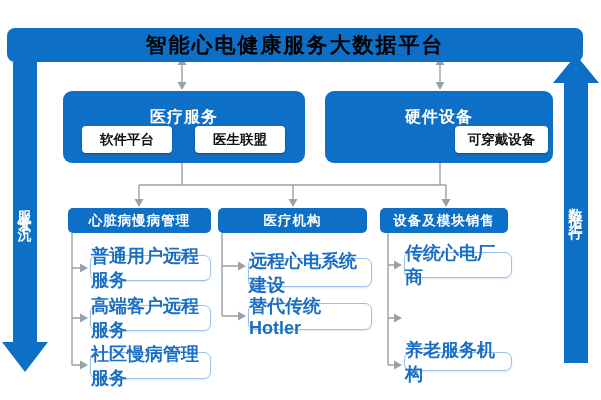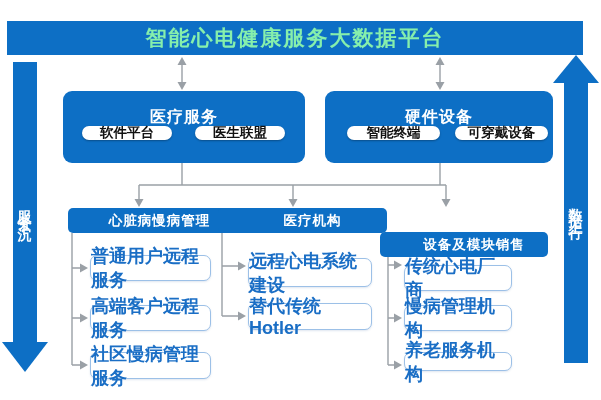--- a/index.html
+++ b/index.html
@@ -8,40 +8,40 @@
     --leaf-border:#9cc0e7;
     --leaf-text:#1a6ec5;
   }
   html,body{margin:0;padding:0;background:#fff;}
   .stage{
     position:relative;width:601px;height:400px;background:#ffffff;
     font-family:"Liberation Sans","DejaVu Sans",sans-serif;overflow:hidden;
   }
   .conn{position:absolute;left:0;top:0;}
   .banner{
-    position:absolute;left:7px;top:21px;width:576px;height:34px;
-    background:var(--blue);border-radius:0;color:#86efac;font-weight:bold;
+    position:absolute;left:7px;top:28px;width:576px;height:34px;
+    background:var(--blue);border-radius:8px;color:#000000;font-weight:bold;
     font-size:21px;letter-spacing:2px;display:flex;align-items:center;justify-content:center;
   }
   .t2{
     position:absolute;top:91px;height:72px;background:var(--blue);border-radius:9px;
   }
   .t2-title{
     text-align:center;color:#fff;font-weight:bold;font-size:16px;
     letter-spacing:1px;margin-top:16px;
   }
   .chip{
-    position:absolute;top:35px;height:14px;background:#fff;border-radius:9px;
+    position:absolute;top:35px;height:27px;background:#fff;border-radius:4px;
     color:#111;font-weight:bold;font-size:13.5px;display:flex;align-items:center;
     justify-content:center;box-shadow:0 1px 2px rgba(0,0,0,.3);
   }
   .t3{
     position:absolute;top:208px;height:25px;background:var(--blue);border-radius:5px;
     color:#fff;font-weight:bold;font-size:13.5px;letter-spacing:1px;
-    display:flex;align-items:center;justify-content:center;padding-left:20px;
+    display:flex;align-items:center;justify-content:center;
   }
   .leaf{
     position:absolute;background:#fff;border:1.4px solid var(--leaf-border);
     border-radius:7px;color:var(--leaf-text);font-weight:bold;font-size:18px;
     display:flex;align-items:center;justify-content:center;
     box-shadow:0 1px 2px rgba(130,160,200,.25);box-sizing:border-box;
   }
   .varrow{position:absolute;}
   .varrow .shaft{position:absolute;left:11px;width:24px;background:var(--blue);}
   .varrow .tri{position:absolute;left:0;width:0;height:0;}
@@ -112,32 +112,30 @@
   </div>
 
   <div class="t2" style="left:63px;width:242px;">
     <div class="t2-title">医疗服务</div>
     <div class="chip" style="left:19px;width:90px;">软件平台</div>
     <div class="chip" style="left:132px;width:90px;">医生联盟</div>
   </div>
 
   <div class="t2" style="left:325px;width:228px;">
     <div class="t2-title">硬件设备</div>
-    <div class="chip" style="left:22px;width:93px;">智能终端</div>
     <div class="chip" style="left:130px;width:93px;">可穿戴设备</div>
   </div>
 
   <div class="t3" style="left:68px;width:143px;">心脏病慢病管理</div>
   <div class="t3" style="left:218px;width:149px;">医疗机构</div>
-  <div class="t3" style="left:380px;width:148px;margin-top:24px;">设备及模块销售</div>
+  <div class="t3" style="left:380px;width:128px;">设备及模块销售</div>
 
   <div class="leaf" style="left:90px;top:255px;width:121px;height:26px;">普通用户远程服务</div>
   <div class="leaf" style="left:90px;top:305px;width:121px;height:26px;">高端客户远程服务</div>
   <div class="leaf" style="left:90px;top:352px;width:121px;height:27px;">社区慢病管理服务</div>
 
   <div class="leaf" style="left:248px;top:258px;width:124px;height:29px;">远程心电系统建设</div>
   <div class="leaf" style="left:248px;top:303px;width:124px;height:27px;">替代传统Hotler</div>
 
-  <div class="leaf" style="left:404px;top:252px;width:108px;height:26px;margin-top:13px;">传统心电厂商</div>
-  <div class="leaf" style="left:404px;top:305px;width:108px;height:26px;">慢病管理机构</div>
+  <div class="leaf" style="left:404px;top:252px;width:108px;height:26px;">传统心电厂商</div>
   <div class="leaf" style="left:404px;top:352px;width:108px;height:19px;">养老服务机构</div>
 
 </div>
 
 </body></html>

